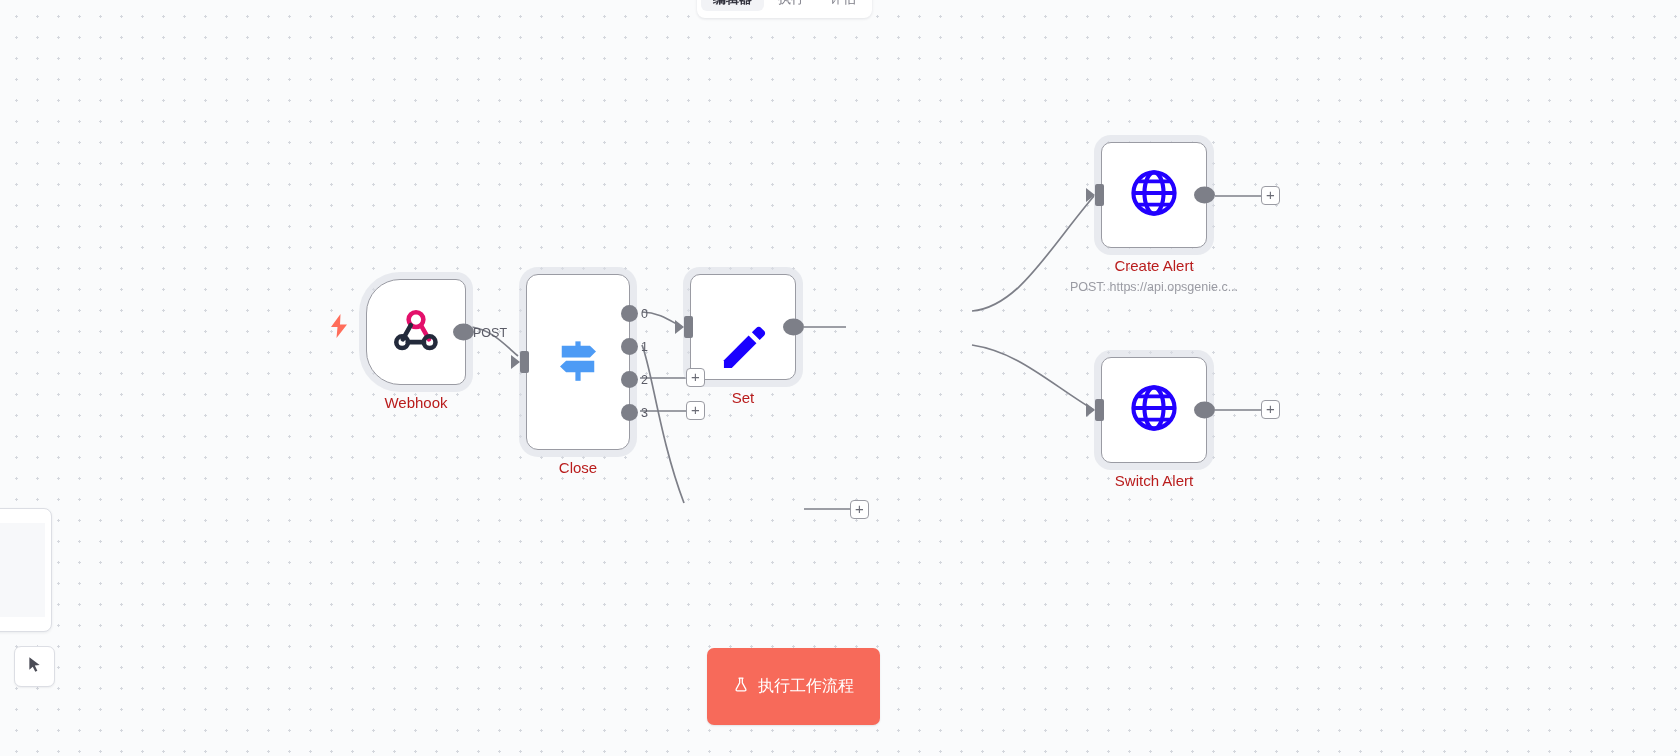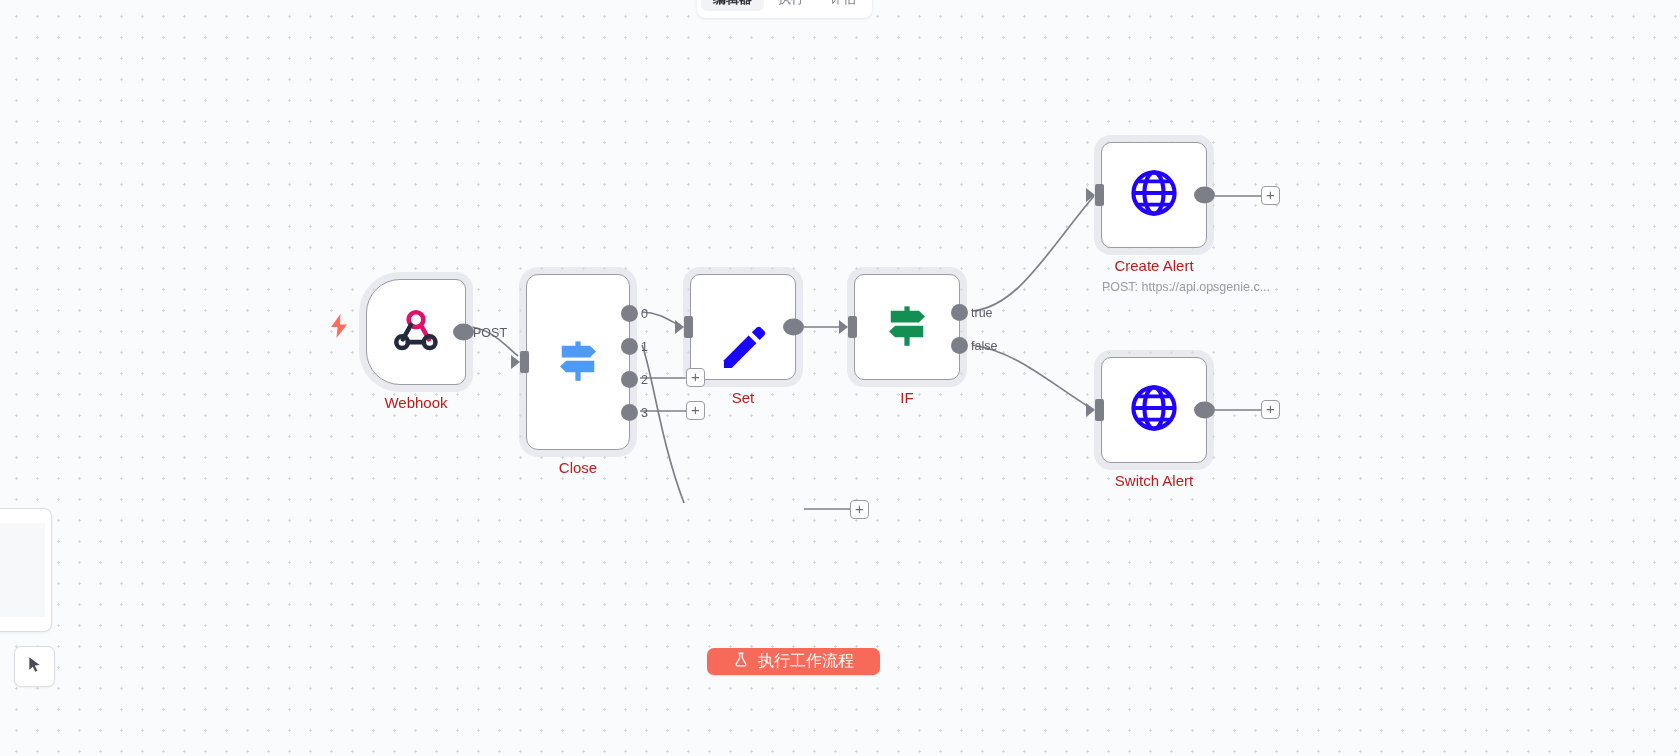--- a/index.html
+++ b/index.html
@@ -59,21 +59,20 @@
     position: absolute; left: 50%; transform: translateX(-50%);
     top: calc(100% + 10px);
     font-size: 15px; color: #b91c1c; white-space: nowrap;
     text-align: center;
   }
   .node-sub {
     position: absolute; left: 50%; transform: translateX(-50%);
     top: calc(100% + 33px);
     font-size: 12.5px; color: #9a9ba3; white-space: nowrap;
     text-align: center;
-    margin-left: 32px;
   }
 
   
   .port-in {
     position: absolute; left: -7px; top: 50%;
     width: 9px; height: 22px; transform: translateY(-50%);
     background: #7d7f88; border-radius: 2px; z-index: 12;
   }
   .port-in::before {
     content: ""; position: absolute; left: -9px; top: 50%;
@@ -107,21 +106,21 @@
     text-align: center;
   }
 
   
   #bolt { position: absolute; z-index: 11; font-size: 22px; color: #ff6d5a; line-height: 1; }
 
   
   #runbtn {
     position: absolute; left: 707px; top: 648px;
     display: flex; align-items: center; gap: 9px;
-    padding: 3px 26px; border-radius: 7px;
+    padding: 28px 26px; border-radius: 7px;
     background: #f76a5a; color: #fff;
     font-size: 16px; border: none; cursor: pointer;
     box-shadow: 0 1px 2px rgba(16,24,40,.10);
     z-index: 30;
   }
 
   
   #leftpanel {
     position: absolute; left: -34px; top: 508px;
     width: 86px; height: 124px;
@@ -246,38 +245,20 @@
       <svg width="52" height="52" viewBox="0 0 24 24" aria-hidden="true">
         <path d="M3.2 17.2 L14.6 5.8 L18.2 9.4 L6.8 20.8 H3.2 Z" fill="#1a00ff"></path>
         <path d="M16.1 4.3 L18.1 2.3 C18.8 1.6 19.8 1.6 20.4 2.3 L21.7 3.6 C22.4 4.2 22.4 5.2 21.7 5.9 L19.7 7.9 Z" fill="#1a00ff"></path>
       </svg>
     </span>
     <div class="port-in"></div>
     <div class="port-out"></div>
     <div class="node-label">Set</div>
   </div>
 
-  <div class="node square" style="left:854px; top:274px;">
-    <span>
-      <svg width="52" height="52" viewBox="0 0 24 24" aria-hidden="true">
-        <path d="M4.5 5.4 H17.5 L20.3 8.1 L17.5 10.8 H4.5 Z" fill="#138f53"></path>
-        <path d="M19.5 12.3 H6.5 L3.7 15 L6.5 17.7 H19.5 Z" fill="#138f53"></path>
-        <rect x="10.8" y="3.4" width="2.4" height="3" fill="#138f53"></rect>
-        <rect x="10.8" y="17.4" width="2.4" height="4.2" fill="#138f53"></rect>
-      </svg>
-    </span>
-    <div class="port-in"></div>
-    <div class="port-multi" style="top:29px;">
-      <span class="port-tag">true</span>
-    </div>
-    <div class="port-multi" style="top:62px;">
-      <span class="port-tag">false</span>
-    </div>
-    <div class="node-label">IF</div>
-  </div>
 
   <div class="node square" style="left:1101px; top:142px;">
     <span>
       <svg width="52" height="52" viewBox="0 0 24 24" aria-hidden="true">
         <circle cx="12" cy="12" r="9.5" fill="none" stroke="#2200ff" stroke-width="1.9"></circle>
         <ellipse cx="12" cy="12" rx="4.4" ry="9.5" fill="none" stroke="#2200ff" stroke-width="1.9"></ellipse>
         <path d="M2.5 12 H21.5" stroke="#2200ff" stroke-width="1.9"></path>
         <path d="M4.3 6.6 H19.7 M4.3 17.4 H19.7" stroke="#2200ff" stroke-width="1.7"></path>
       </svg>
     </span>

